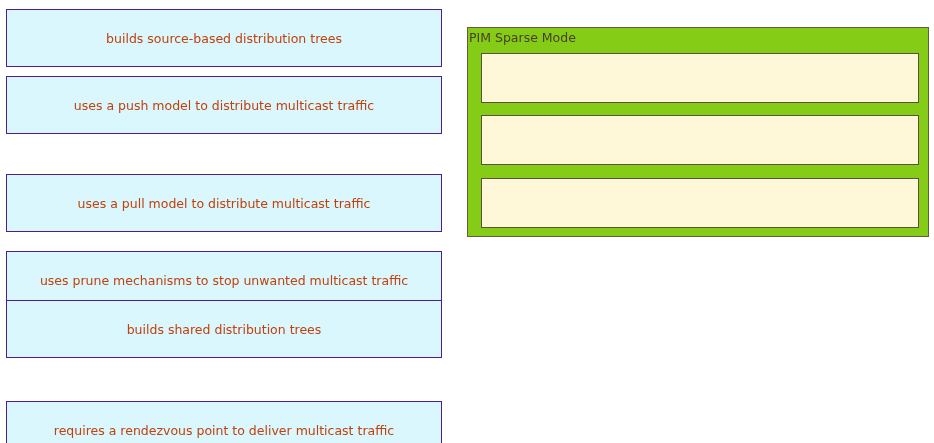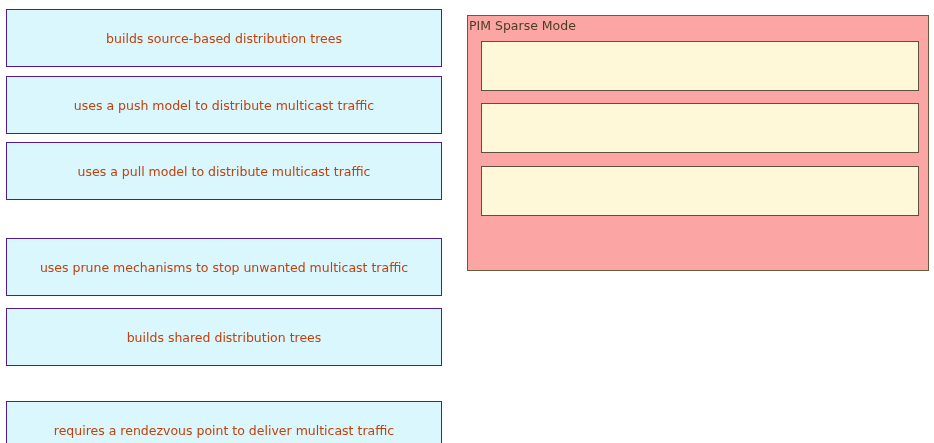--- a/index.html
+++ b/index.html
@@ -6,47 +6,47 @@
   body { width: 934px; height: 443px; position: relative; overflow: hidden;
          font-family: "DejaVu Sans", sans-serif; }
   .option {
     position: absolute; left: 6px; width: 436px; height: 58px;
     background: #d9f7fc; border: 1px solid #4c1d95;
     display: flex; align-items: center; justify-content: center;
     font-size: 12.5px; color: #c2410c; box-sizing: border-box;
     cursor: grab;
   }
   .target {
-    position: absolute; left: 467px; top: 15px; width: 462px; height: 256px;
-    background: #fca5a5; border: 1px solid #6a5a3a; box-sizing: border-box;
+    position: absolute; left: 467px; top: 27px; width: 462px; height: 210px;
+    background: #84cc16; border: 1px solid #6a5a3a; box-sizing: border-box;
   }
   .target-title {
     position: absolute; left: 1px; top: 2px; font-size: 12.5px; color: #4a3e24;
   }
   .slot {
     position: absolute; left: 13px; width: 438px; height: 50px;
     background: #fff8d8; border: 1.5px solid #5e5040; box-sizing: border-box;
   }
 </style>
 </head>
 <body>
 
 <div class="option" style="top:9px">
   <span>builds source-based distribution trees</span>
 </div>
 <div class="option" style="top:76px">
   <span>uses a push model to distribute multicast traffic</span>
 </div>
-<div class="option" style="top:142px">
+<div class="option" style="top:174px">
   <span>uses a pull model to distribute multicast traffic</span>
 </div>
-<div class="option" style="top:238px">
+<div class="option" style="top:251px">
   <span>uses prune mechanisms to stop unwanted multicast traffic</span>
 </div>
-<div class="option" style="top:308px">
+<div class="option" style="top:300px">
   <span>builds shared distribution trees</span>
 </div>
 <div class="option" style="top:401px">
   <span>requires a rendezvous point to deliver multicast traffic</span>
 </div>
 
 <div class="target">
   <span class="target-title">PIM Sparse Mode</span>
   <div class="slot" style="top:25px"></div>
   <div class="slot" style="top:87px"></div>

